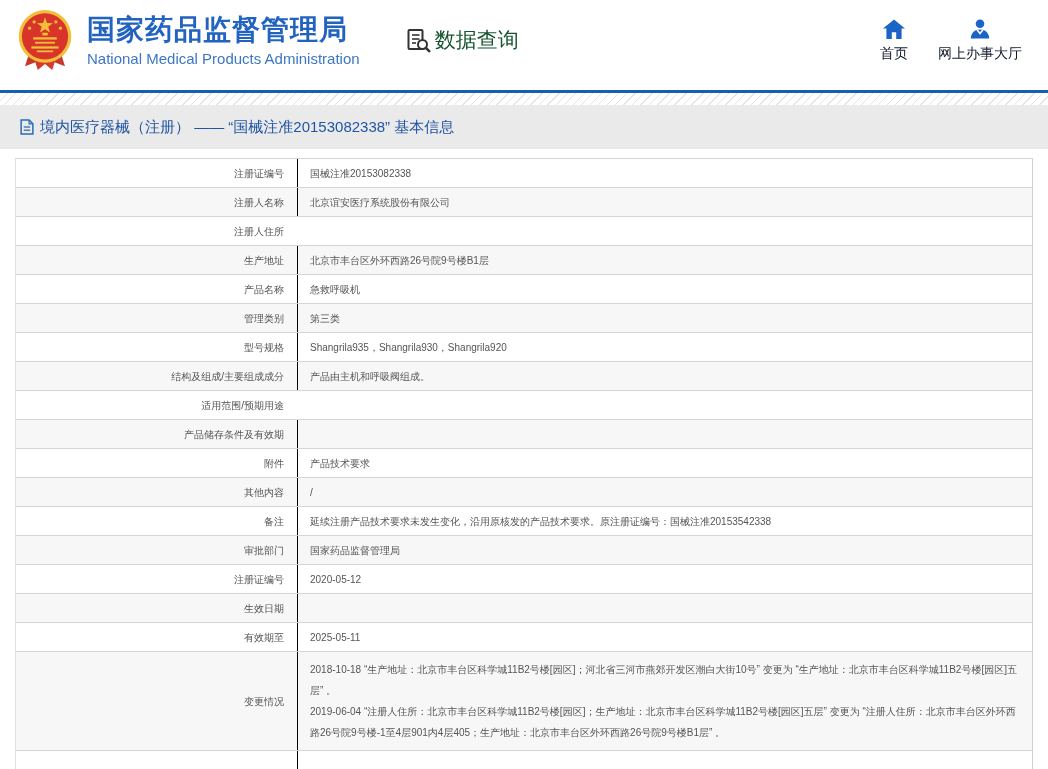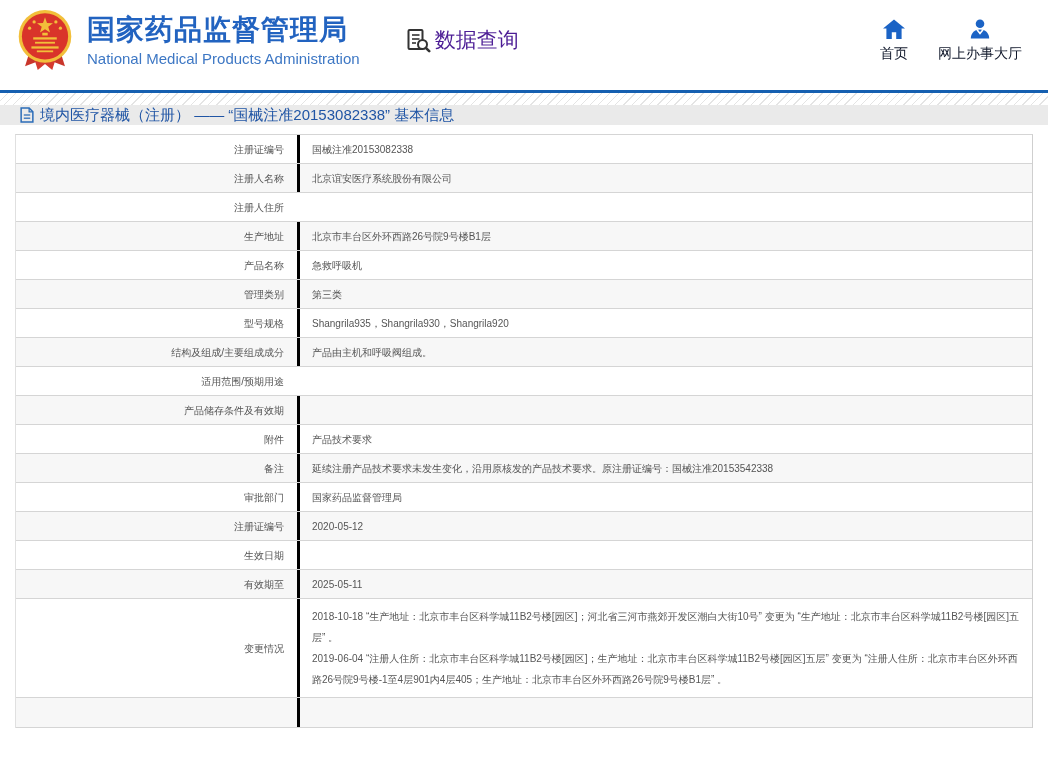--- a/index.html
+++ b/index.html
@@ -8,43 +8,43 @@
 
   
   .header { height: 93px; display: flex; align-items: center;
     padding: 0 26px 10px 16px; border-bottom: 3px solid #155fb0; background: #fff; }
   .logo-group { display: flex; align-items: center; cursor: pointer; }
   .emblem { width: 58px; height: 62px; flex: 0 0 auto; }
   .org-names { margin-left: 13px; }
   .org-zh { font-size: 28px; font-weight: bold; color: #2263c0; letter-spacing: 1px; line-height: 32px; }
   .org-en { font-size: 15px; color: #3d77c4; margin-top: 4px; }
   .query-group { display: flex; align-items: center; margin-left: 44px; cursor: pointer; }
-  .query-label { font-size: 21px; color: #4c1d95; font-weight: 500; margin-left: 4px; }
+  .query-label { font-size: 21px; color: #14532d; font-weight: 500; margin-left: 4px; }
   .header-spacer { flex: 1; }
   .top-nav { display: flex; gap: 30px; }
   .nav-item { display: flex; flex-direction: column; align-items: center; cursor: pointer; }
   .nav-item .nav-label { font-size: 14px; color: #0f172a; margin-top: 5px; white-space: nowrap; }
 
   
   .stripe-band { height: 12px;
     background: repeating-linear-gradient(135deg, #ffffff 0px, #ffffff 5px, #e4e4e4 5px, #e4e4e4 6px); }
 
   
-  .breadcrumb-bar { height: 20px; background: #eaeaea; display: flex; align-items: center; padding-left: 20px; }
+  .breadcrumb-bar { height: 44px; background: #eaeaea; display: flex; align-items: center; padding-left: 20px; }
   .breadcrumb-text { font-size: 15px; color: #2055a5; margin-left: 6px; }
 
   
   .content { padding: 9px 15px 0 15px; }
   .info-table { border-top: 1px solid #d5d5d5; border-right: 1px solid #cfcfcf; border-left: 1px solid #e0e0e0; }
   .row { display: flex; min-height: 29px; border-bottom: 1px solid #d5d5d5; background: #fff; }
   .row:nth-child(even) { background: #f7f7f7; }
   .cell { font-size: 10px; color: #555; line-height: 17px; }
   .cell.label { width: 281px; flex: 0 0 auto; display: flex; align-items: center;
     justify-content: flex-end; text-align: right; padding: 5px 13px 5px 8px; }
-  .cell.value { flex: 1; display: flex; align-items: center; border-left: 3px solid #000000;
+  .cell.value { flex: 1; display: flex; align-items: center; border-left: 1px solid #000000;
     padding: 5px 12px; }
   .row-change { min-height: 90px; }
   .row-change .cell.value { display: block; padding: 7px 12px; }
   .row-change .para { line-height: 21px; }
   .row-note { min-height: 30px; }
 </style>
 </head>
 <body>
 
 <div class="header">
@@ -155,20 +155,24 @@
     </div>
     <div class="row">
       <div class="cell label">产品储存条件及有效期</div>
       <div class="cell value"></div>
     </div>
     <div class="row">
       <div class="cell label">附件</div>
       <div class="cell value">产品技术要求</div>
     </div>
     <div class="row">
+      <div class="cell label">其他内容</div>
+      <div class="cell value">/</div>
+    </div>
+    <div class="row">
       <div class="cell label">备注</div>
       <div class="cell value">延续注册产品技术要求未发生变化，沿用原核发的产品技术要求。原注册证编号：国械注准20153542338</div>
     </div>
     <div class="row">
       <div class="cell label">审批部门</div>
       <div class="cell value">国家药品监督管理局</div>
     </div>
     <div class="row">
       <div class="cell label">注册证编号</div>
       <div class="cell value">2020-05-12</div>

